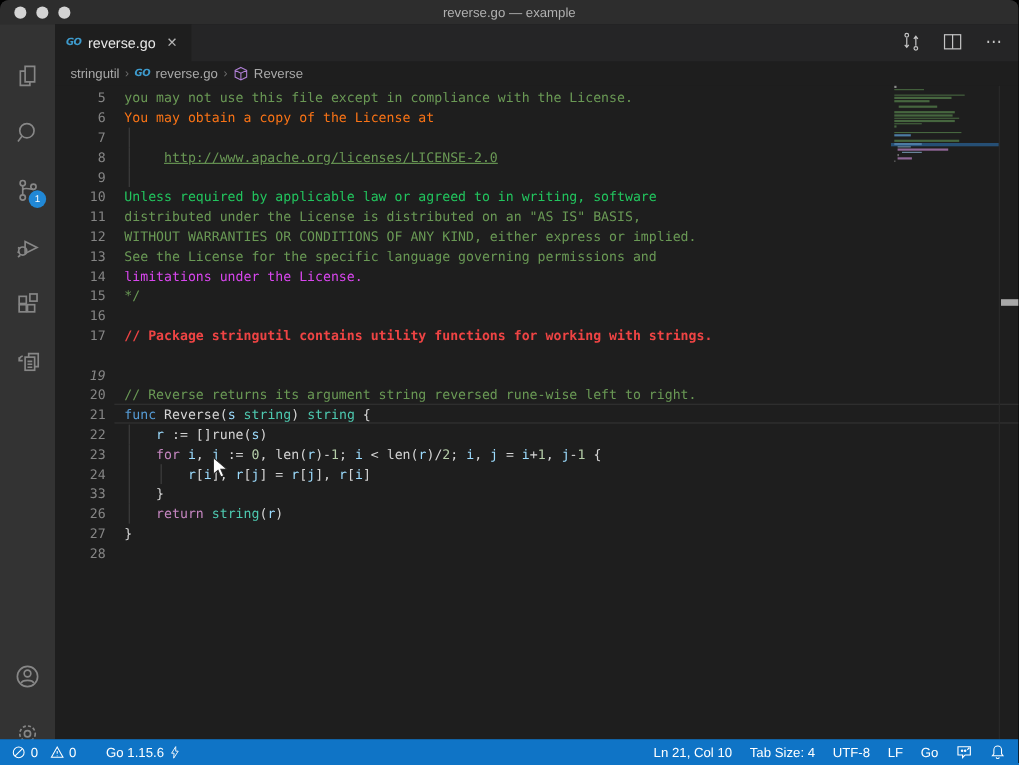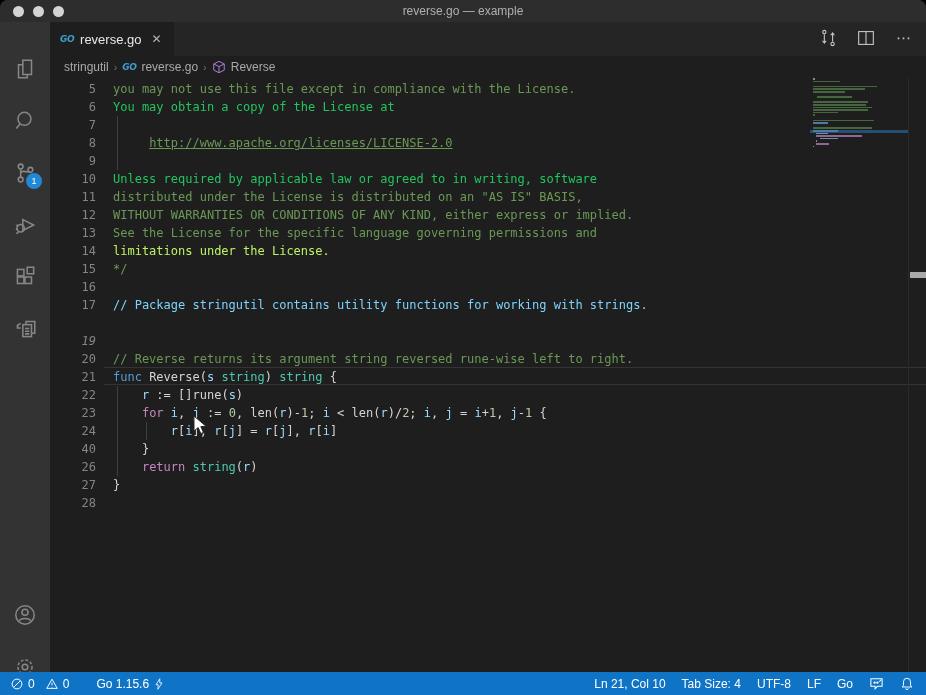--- a/index.html
+++ b/index.html
@@ -179,39 +179,39 @@
     <svg width="14" height="14" viewBox="0 0 16 16" style="stroke:#b180d7;fill:none;stroke-width:1.1">
         <path d="M8 1.5 L14 4.5 V11.5 L8 14.5 L2 11.5 V4.5 Z M2 4.5 L8 7.5 L14 4.5 M8 7.5 V14.5"></path>
       </svg>
     <span class="crumb">Reverse</span>
   </div>
 
   <div id="editor">
     <div id="cur-line" style="top: 289px;"></div>
     <div id="code-area">
         <div class="code-row" style="top: 2px;"><span class="lnum">5</span><span class="ltext"><span style="color: rgb(106, 153, 85);">you may not use this file except in compliance with the License.</span></span></div>
-        <div class="code-row" style="top: 20px;"><span class="lnum">6</span><span class="ltext"><span style="color: #22c55e;">You may obtain a copy of the License at</span></span></div>
+        <div class="code-row" style="top: 20px;"><span class="lnum">6</span><span class="ltext"><span style="color: #f97316;">You may obtain a copy of the License at</span></span></div>
         <div class="code-row" style="top: 38px;"><span class="lnum">7</span><span class="guide" style="left: 67px;"></span><span class="ltext"></span></div>
         <div class="code-row" style="top: 56px;"><span class="lnum">8</span><span class="guide" style="left: 67px;"></span><span class="ltext"><span style="color: rgb(212, 212, 212);">     </span><span class="tok-link" style="color: rgb(106, 153, 85);">http://www.apache.org/licenses/LICENSE-2.0</span></span></div>
         <div class="code-row" style="top: 74px;"><span class="lnum">9</span><span class="guide" style="left: 67px;"></span><span class="ltext"></span></div>
         <div class="code-row" style="top: 92px;"><span class="lnum">10</span><span class="ltext"><span style="color: #22c55e;">Unless required by applicable law or agreed to in writing, software</span></span></div>
         <div class="code-row" style="top: 110px;"><span class="lnum">11</span><span class="ltext"><span style="color: rgb(106, 153, 85);">distributed under the License is distributed on an "AS IS" BASIS,</span></span></div>
         <div class="code-row" style="top: 128px;"><span class="lnum">12</span><span class="ltext"><span style="color: rgb(106, 153, 85);">WITHOUT WARRANTIES OR CONDITIONS OF ANY KIND, either express or implied.</span></span></div>
         <div class="code-row" style="top: 146px;"><span class="lnum">13</span><span class="ltext"><span style="color: rgb(106, 153, 85);">See the License for the specific language governing permissions and</span></span></div>
-        <div class="code-row" style="top: 164px;"><span class="lnum">14</span><span class="ltext"><span style="color: #bef264;">limitations under the License.</span></span></div>
+        <div class="code-row" style="top: 164px;"><span class="lnum">14</span><span class="ltext"><span style="color: #d946ef;">limitations under the License.</span></span></div>
         <div class="code-row" style="top: 182px;"><span class="lnum">15</span><span class="ltext"><span style="color: rgb(106, 153, 85);">*/</span></span></div>
         <div class="code-row" style="top: 200px;"><span class="lnum">16</span><span class="ltext"></span></div>
-        <div class="code-row" style="top: 218px;"><span class="lnum">17</span><span class="ltext"><span style="color: #7dd3fc;">// Package stringutil contains utility functions for working with strings.</span></span></div>
+        <div class="code-row" style="top: 218px;"><span class="lnum">17</span><span class="ltext"><span style="color: #ef4444; font-weight: bold;">// Package stringutil contains utility functions for working with strings.</span></span></div>
         <div class="code-row" style="top: 254px; font-style: italic;"><span class="lnum">19</span><span class="ltext"></span></div>
         <div class="code-row" style="top: 272px;"><span class="lnum">20</span><span class="ltext"><span style="color: rgb(106, 153, 85);">// Reverse returns its argument string reversed rune-wise left to right.</span></span></div>
         <div class="code-row" style="top: 290px;"><span class="lnum">21</span><span class="ltext"><span style="color: rgb(86, 156, 214);">func</span><span style="color: rgb(212, 212, 212);"> Reverse(</span><span style="color: rgb(156, 220, 254);">s</span><span style="color: rgb(212, 212, 212);"> </span><span style="color: rgb(78, 201, 176);">string</span><span style="color: rgb(212, 212, 212);">) </span><span style="color: rgb(78, 201, 176);">string</span><span style="color: rgb(212, 212, 212);"> {</span></span></div>
         <div class="code-row" style="top: 308px;"><span class="lnum">22</span><span class="guide" style="left: 67px;"></span><span class="ltext"><span style="color: rgb(212, 212, 212);">    </span><span style="color: rgb(156, 220, 254);">r</span><span style="color: rgb(212, 212, 212);"> := []rune(</span><span style="color: rgb(156, 220, 254);">s</span><span style="color: rgb(212, 212, 212);">)</span></span></div>
         <div class="code-row" style="top: 326px;"><span class="lnum">23</span><span class="guide" style="left: 67px;"></span><span class="ltext"><span style="color: rgb(212, 212, 212);">    </span><span style="color: rgb(197, 134, 192);">for</span><span style="color: rgb(212, 212, 212);"> </span><span style="color: rgb(156, 220, 254);">i</span><span style="color: rgb(212, 212, 212);">, </span><span style="color: rgb(156, 220, 254);">j</span><span style="color: rgb(212, 212, 212);"> := </span><span style="color: rgb(181, 206, 168);">0</span><span style="color: rgb(212, 212, 212);">, len(</span><span style="color: rgb(156, 220, 254);">r</span><span style="color: rgb(212, 212, 212);">)-</span><span style="color: rgb(181, 206, 168);">1</span><span style="color: rgb(212, 212, 212);">; </span><span style="color: rgb(156, 220, 254);">i</span><span style="color: rgb(212, 212, 212);"> &lt; len(</span><span style="color: rgb(156, 220, 254);">r</span><span style="color: rgb(212, 212, 212);">)/</span><span style="color: rgb(181, 206, 168);">2</span><span style="color: rgb(212, 212, 212);">; </span><span style="color: rgb(156, 220, 254);">i</span><span style="color: rgb(212, 212, 212);">, </span><span style="color: rgb(156, 220, 254);">j</span><span style="color: rgb(212, 212, 212);"> = </span><span style="color: rgb(156, 220, 254);">i</span><span style="color: rgb(212, 212, 212);">+</span><span style="color: rgb(181, 206, 168);">1</span><span style="color: rgb(212, 212, 212);">, </span><span style="color: rgb(156, 220, 254);">j</span><span style="color: rgb(212, 212, 212);">-</span><span style="color: rgb(181, 206, 168);">1</span><span style="color: rgb(212, 212, 212);"> {</span></span></div>
         <div class="code-row" style="top: 344px;"><span class="lnum">24</span><span class="guide" style="left: 67px;"></span><span class="guide" style="left: 96px;"></span><span class="ltext"><span style="color: rgb(212, 212, 212);">        </span><span style="color: rgb(156, 220, 254);">r</span><span style="color: rgb(212, 212, 212);">[</span><span style="color: rgb(156, 220, 254);">i</span><span style="color: rgb(212, 212, 212);">], </span><span style="color: rgb(156, 220, 254);">r</span><span style="color: rgb(212, 212, 212);">[</span><span style="color: rgb(156, 220, 254);">j</span><span style="color: rgb(212, 212, 212);">] = </span><span style="color: rgb(156, 220, 254);">r</span><span style="color: rgb(212, 212, 212);">[</span><span style="color: rgb(156, 220, 254);">j</span><span style="color: rgb(212, 212, 212);">], </span><span style="color: rgb(156, 220, 254);">r</span><span style="color: rgb(212, 212, 212);">[</span><span style="color: rgb(156, 220, 254);">i</span><span style="color: rgb(212, 212, 212);">]</span></span></div>
-        <div class="code-row" style="top: 362px;"><span class="lnum">40</span><span class="guide" style="left: 67px;"></span><span class="ltext"><span style="color: rgb(212, 212, 212);">    }</span></span></div>
+        <div class="code-row" style="top: 362px;"><span class="lnum">33</span><span class="guide" style="left: 67px;"></span><span class="ltext"><span style="color: rgb(212, 212, 212);">    }</span></span></div>
         <div class="code-row" style="top: 380px;"><span class="lnum">26</span><span class="guide" style="left: 67px;"></span><span class="ltext"><span style="color: rgb(212, 212, 212);">    </span><span style="color: rgb(197, 134, 192);">return</span><span style="color: rgb(212, 212, 212);"> </span><span style="color: rgb(78, 201, 176);">string</span><span style="color: rgb(212, 212, 212);">(</span><span style="color: rgb(156, 220, 254);">r</span><span style="color: rgb(212, 212, 212);">)</span></span></div>
         <div class="code-row" style="top: 398px;"><span class="lnum">27</span><span class="ltext"><span style="color: rgb(212, 212, 212);">}</span></span></div>
         <div class="code-row" style="top: 416px;"><span class="lnum">28</span><span class="ltext"></span></div>
       </div>
     <div id="minimap">
         <div id="mm-highlight" style="top: 51.7px;"></div>
         <div class="mm-bar" style="top: 0px; left: 3px; width: 2px; background: rgb(138, 138, 138);"></div>
         <div class="mm-bar" style="top: 2.6px; left: 3px; width: 27px; background: rgb(70, 102, 63);"></div>
         <div class="mm-bar" style="top: 7.8px; left: 3px; width: 64px; background: rgb(70, 102, 63);"></div>
         <div class="mm-bar" style="top: 10.4px; left: 3px; width: 52.48px; background: rgb(70, 102, 63);"></div>

